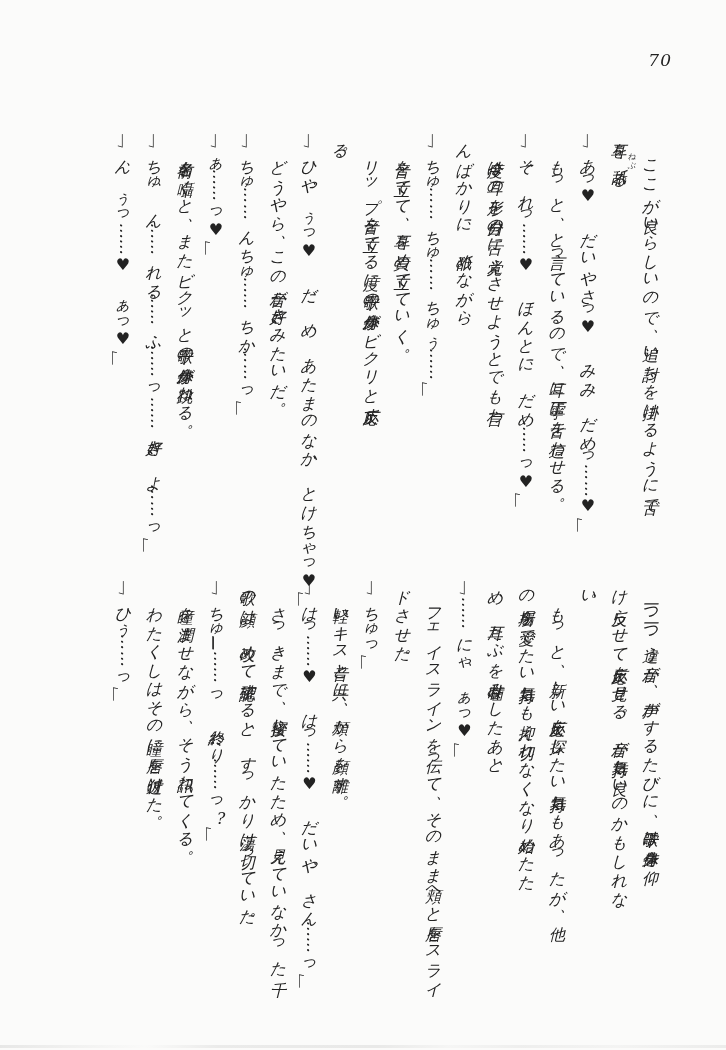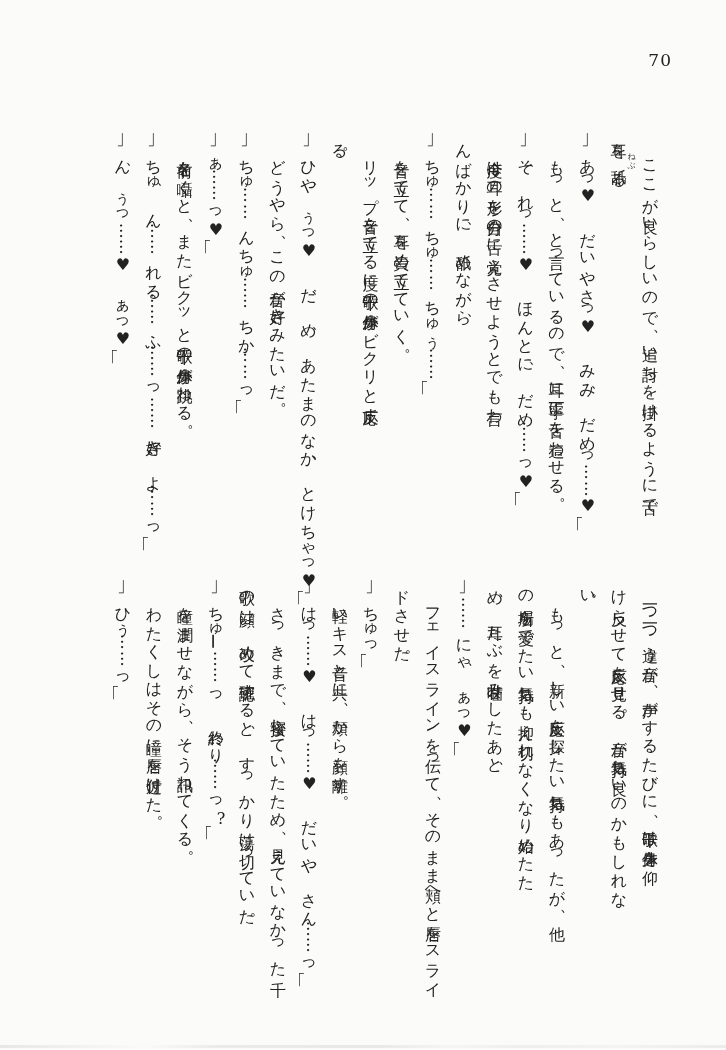--- a/index.html
+++ b/index.html
@@ -9,20 +9,21 @@
   body {
     width: 726px;
     height: 1050px;
     position: relative;
     overflow: hidden;
     font-family: "DejaVu Serif", "Liberation Serif", serif;
   }
   .page {
     position: absolute;
     inset: 0;
+    font-style: italic;
   }
   .page-number {
     position: absolute;
     top: 50px;
     right: 54px;
     font-size: 17px;
     letter-spacing: 1px;
   }
   .tblock {
     position: absolute;

